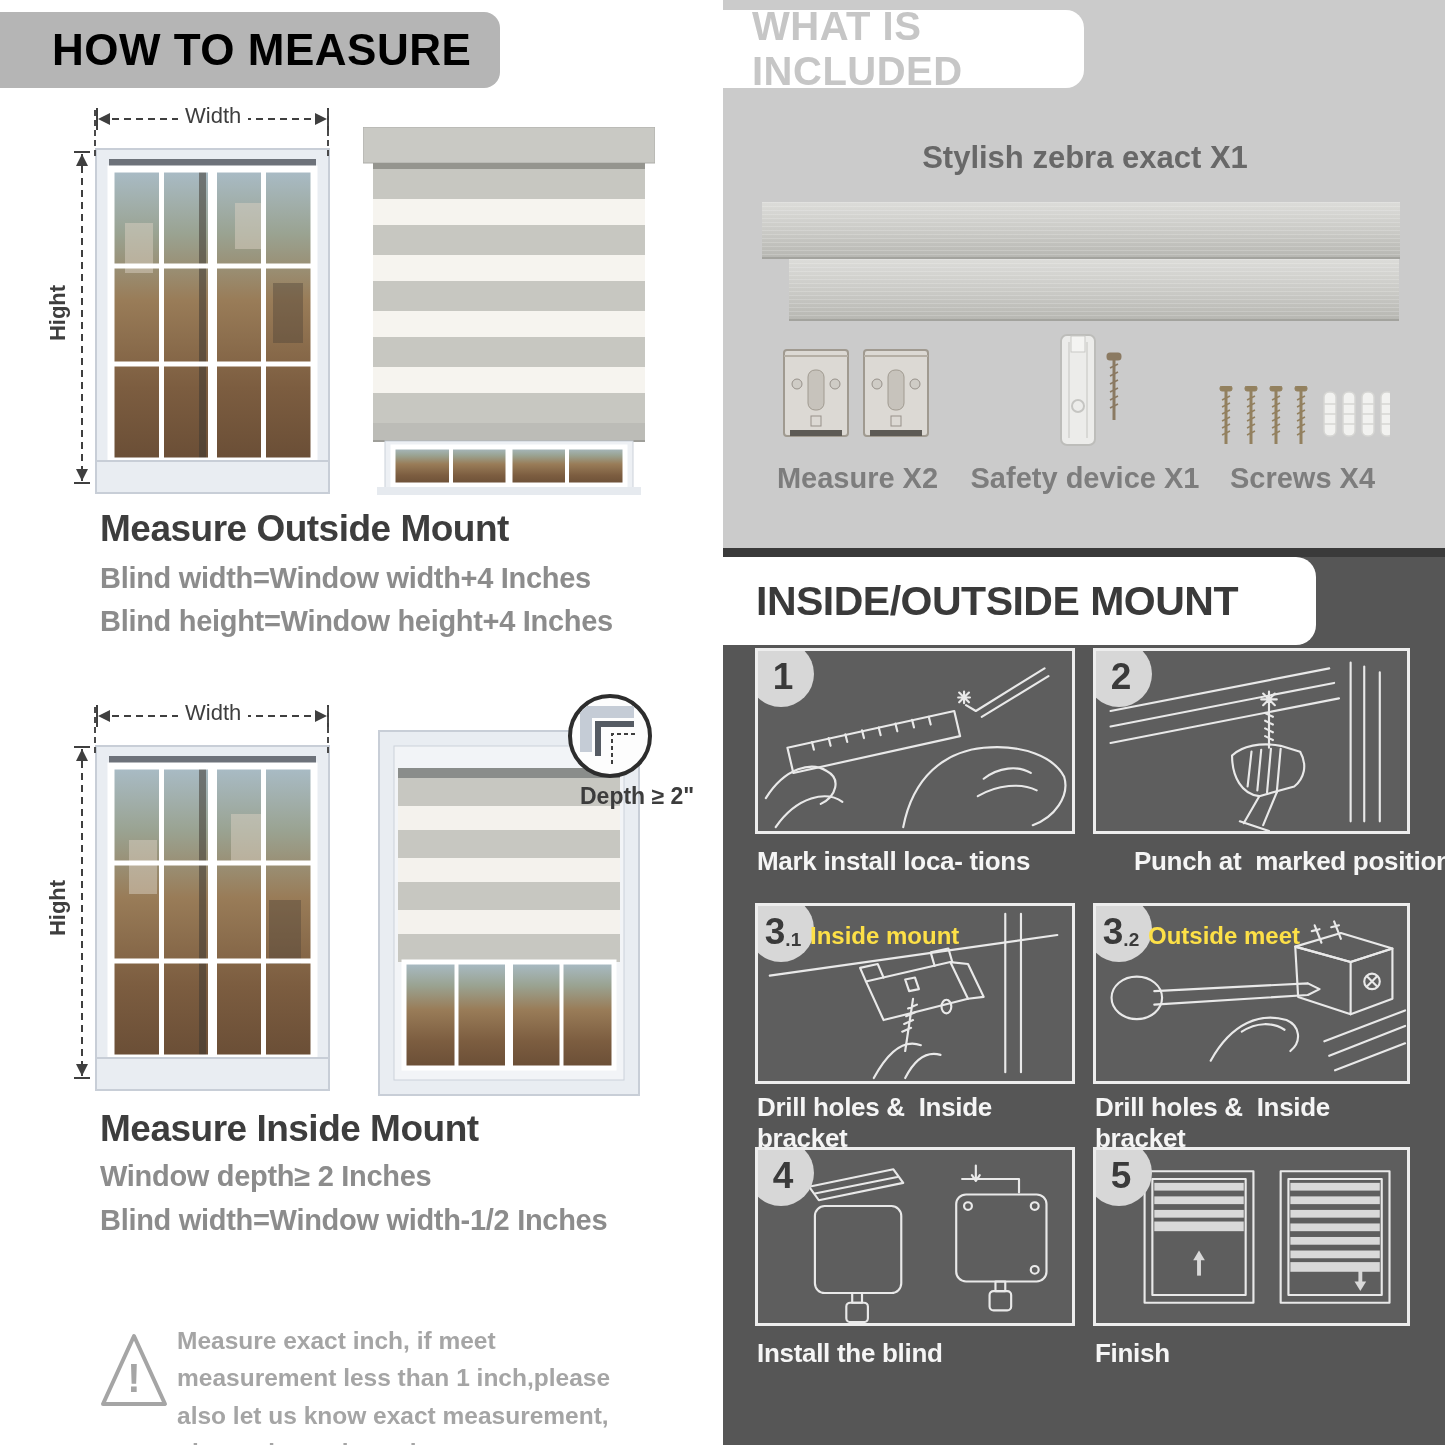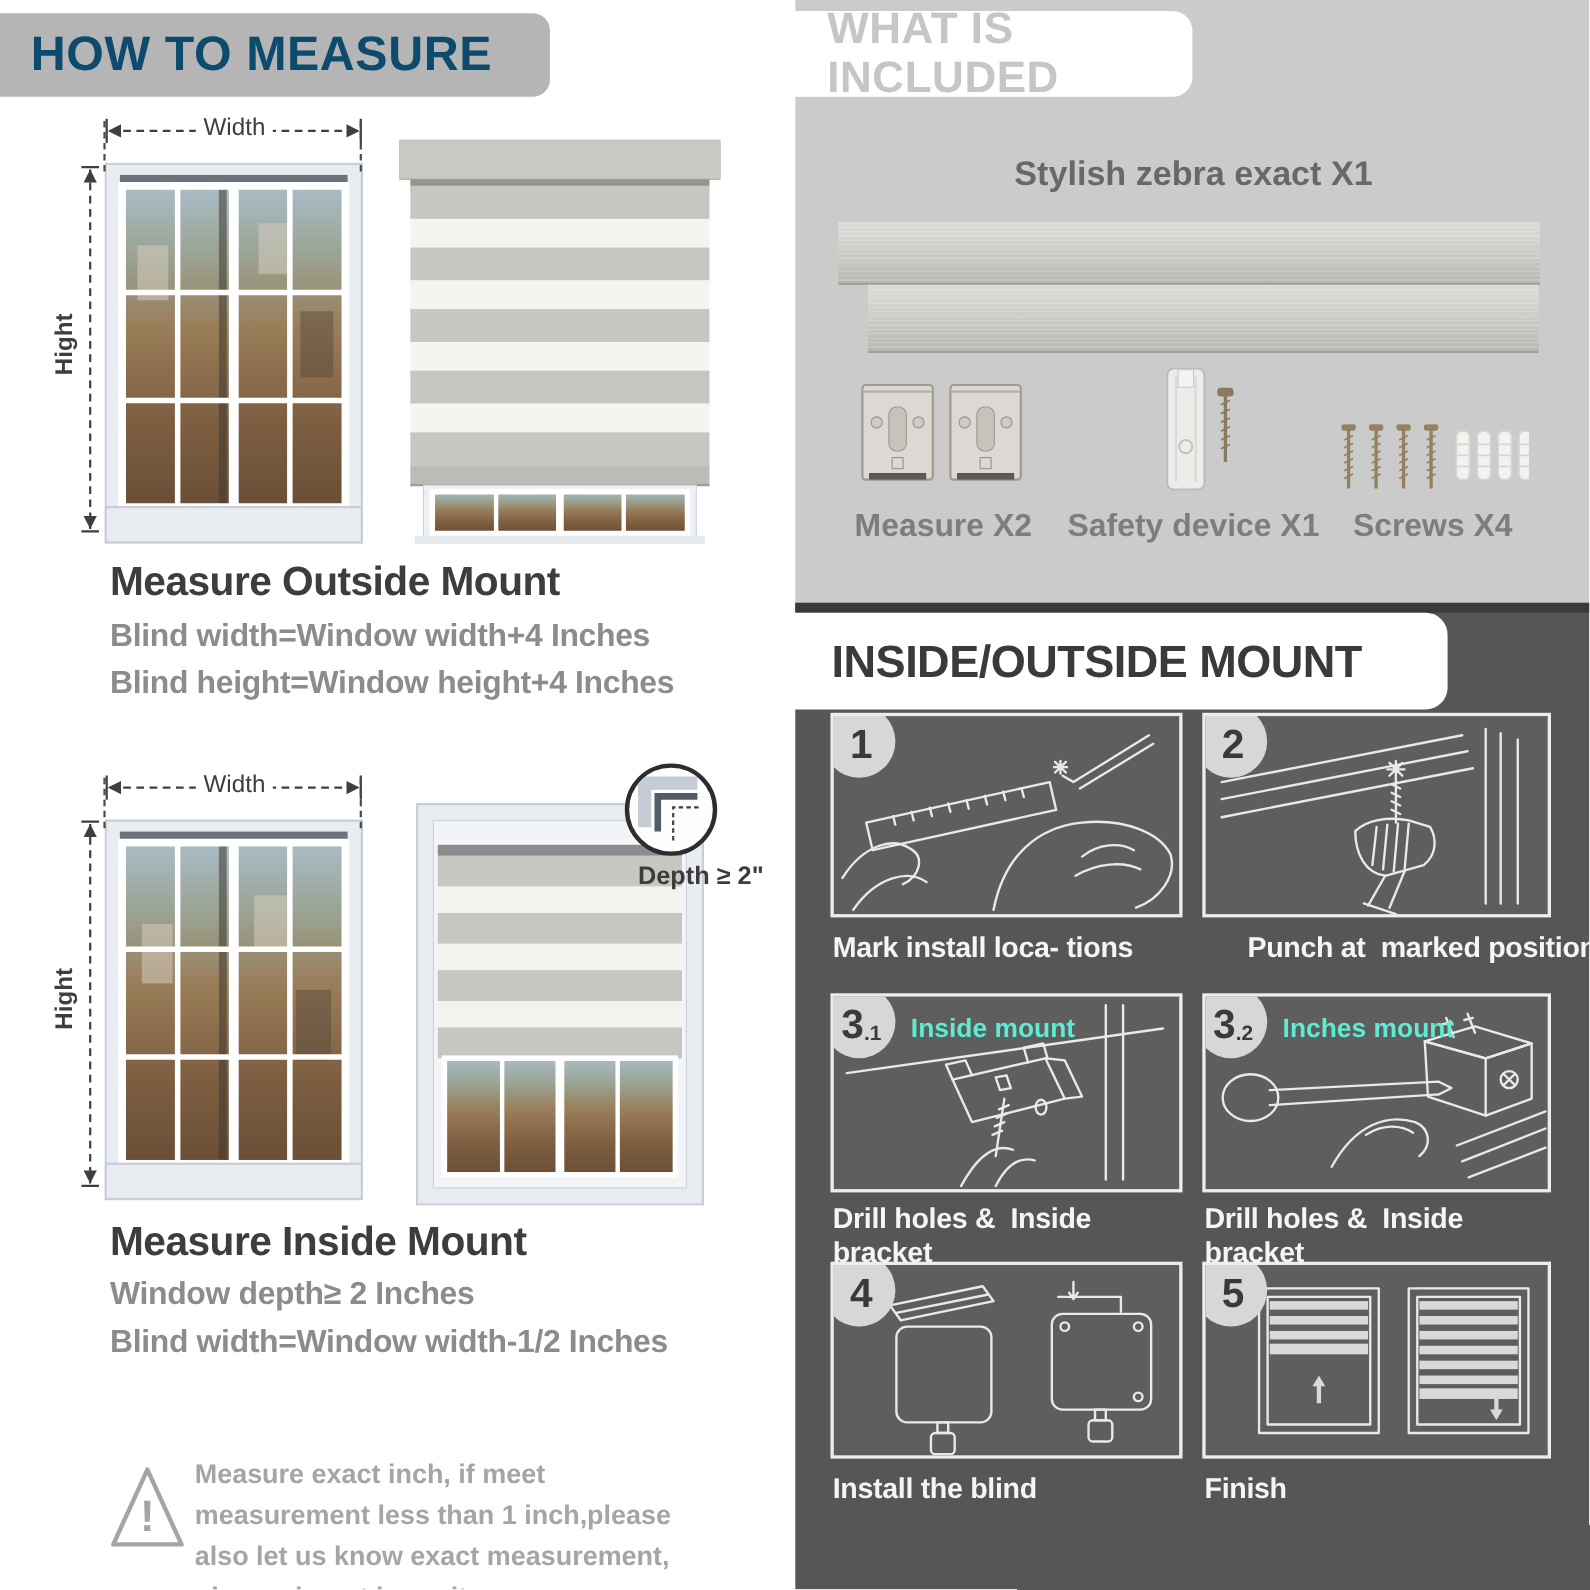--- a/index.html
+++ b/index.html
@@ -3,21 +3,21 @@
 <meta charset="utf-8">
 <style>
   html,body{margin:0;padding:0;background:#fff;}
   .page{position:relative;width:1445px;height:1445px;background:#fff;overflow:hidden;
         font-family:"Liberation Sans","DejaVu Sans",sans-serif;}
   .abs{position:absolute;}
 
   
   .ribbon{position:absolute;left:0;top:12px;width:500px;height:76px;background:#b5b5b5;
           border-radius:0 16px 16px 0;display:flex;align-items:center;}
-  .ribbon span{color:#0c4a6e;font-size:44px;font-weight:bold;letter-spacing:0.5px;padding-left:28px;}
+  .ribbon span{color:#000000;font-size:44px;font-weight:bold;letter-spacing:0.5px;padding-left:52px;}
 
   .mount-heading{position:absolute;color:#3d3d3d;font-size:37px;font-weight:bold;letter-spacing:-0.5px;}
   .formula{position:absolute;color:#8c8c8c;font-size:29px;font-weight:bold;letter-spacing:-0.3px;}
 
   .vguide{position:absolute;width:0;height:46px;border-left:2px dashed #4a4a4a;}
   .dim-label{position:absolute;background:#fff;color:#3e3e3e;font-size:22px;font-weight:normal;padding:0 7px;}
   .dim-v-label{position:absolute;color:#3e3e3e;font-size:22px;font-weight:bold;
                transform:rotate(-90deg);transform-origin:center;}
 
   .depth-label{position:absolute;color:#3c3c3c;font-size:23px;font-weight:bold;}
@@ -45,21 +45,21 @@
   .mnt-ribbon{position:absolute;left:700px;top:557px;width:616px;height:88px;background:#fff;
               border-radius:0 20px 20px 0;display:flex;align-items:center;}
   .mnt-ribbon span{color:#3a3a3a;font-size:41px;font-weight:bold;letter-spacing:-0.5px;padding-left:56px;}
 
   .panel{position:absolute;background:#5e5e5e;border:3px solid #ededed;box-sizing:border-box;overflow:hidden;}
   .panel svg.art{position:absolute;left:0;top:0;width:100%;height:100%;}
   .badge{position:absolute;left:-10px;top:-10px;width:66px;height:66px;border-radius:50%;background:#d7d7d7;
          display:flex;align-items:center;justify-content:center;}
   .badge-num{color:#3a3a3a;font-size:37px;font-weight:bold;margin-top:6px;margin-left:4px;}
   .badge-sub{color:#3a3a3a;font-size:19px;font-weight:bold;margin-top:22px;}
-  .inner-label{position:absolute;left:70px;top:16px;color:#5eead4;font-size:24px;font-weight:bold;white-space:pre-wrap;}
+  .inner-label{position:absolute;left:52px;top:16px;color:#fde047;font-size:24px;font-weight:bold;white-space:pre-wrap;}
   .caption{position:absolute;color:#f5f5f5;font-size:26px;font-weight:bold;white-space:pre-wrap;letter-spacing:-0.3px;}
 
   .ink{stroke:#e9e9e9;stroke-width:2.2;fill:none;stroke-linecap:round;stroke-linejoin:round;}
 </style>
 </head>
 <body>
 
 <div class="page">
 
   <svg width="0" height="0" style="position:absolute">
@@ -422,21 +422,21 @@
         <ellipse cx="42" cy="95" rx="26" ry="22"></ellipse>
         <path d="M118,160 C140,120 170,110 196,118 C210,124 212,140 200,150"></path>
         <path d="M150,130 C165,120 182,120 194,128"></path>
         <path d="M235,140 L318,108 M240,155 L318,124 M246,170 L318,142"></path>
       </g>
     </svg>
     <div class="badge">
       <span class="badge-num">3</span>
         <span class="badge-sub">.2</span>
     </div>
-    <span class="inner-label">Inches mount</span>
+    <span class="inner-label">Outside meet</span>
   </div>
 
   <div class="panel" style="left:755px;top:1147px;width:320px;height:179px">
     <svg class="art" viewBox="0 0 320 179" preserveAspectRatio="none">
       <g class="ink">
         <path d="M52,38 L138,20 L148,34 L62,52 Z M58,45 L142,28"></path>
         <rect x="58" y="58" width="88" height="90" rx="10"></rect>
         <rect x="96" y="148" width="10" height="10"></rect>
         <rect x="90" y="158" width="22" height="20" rx="4"></rect>
         <path d="M208,30 L266,30 L266,44"></path>

